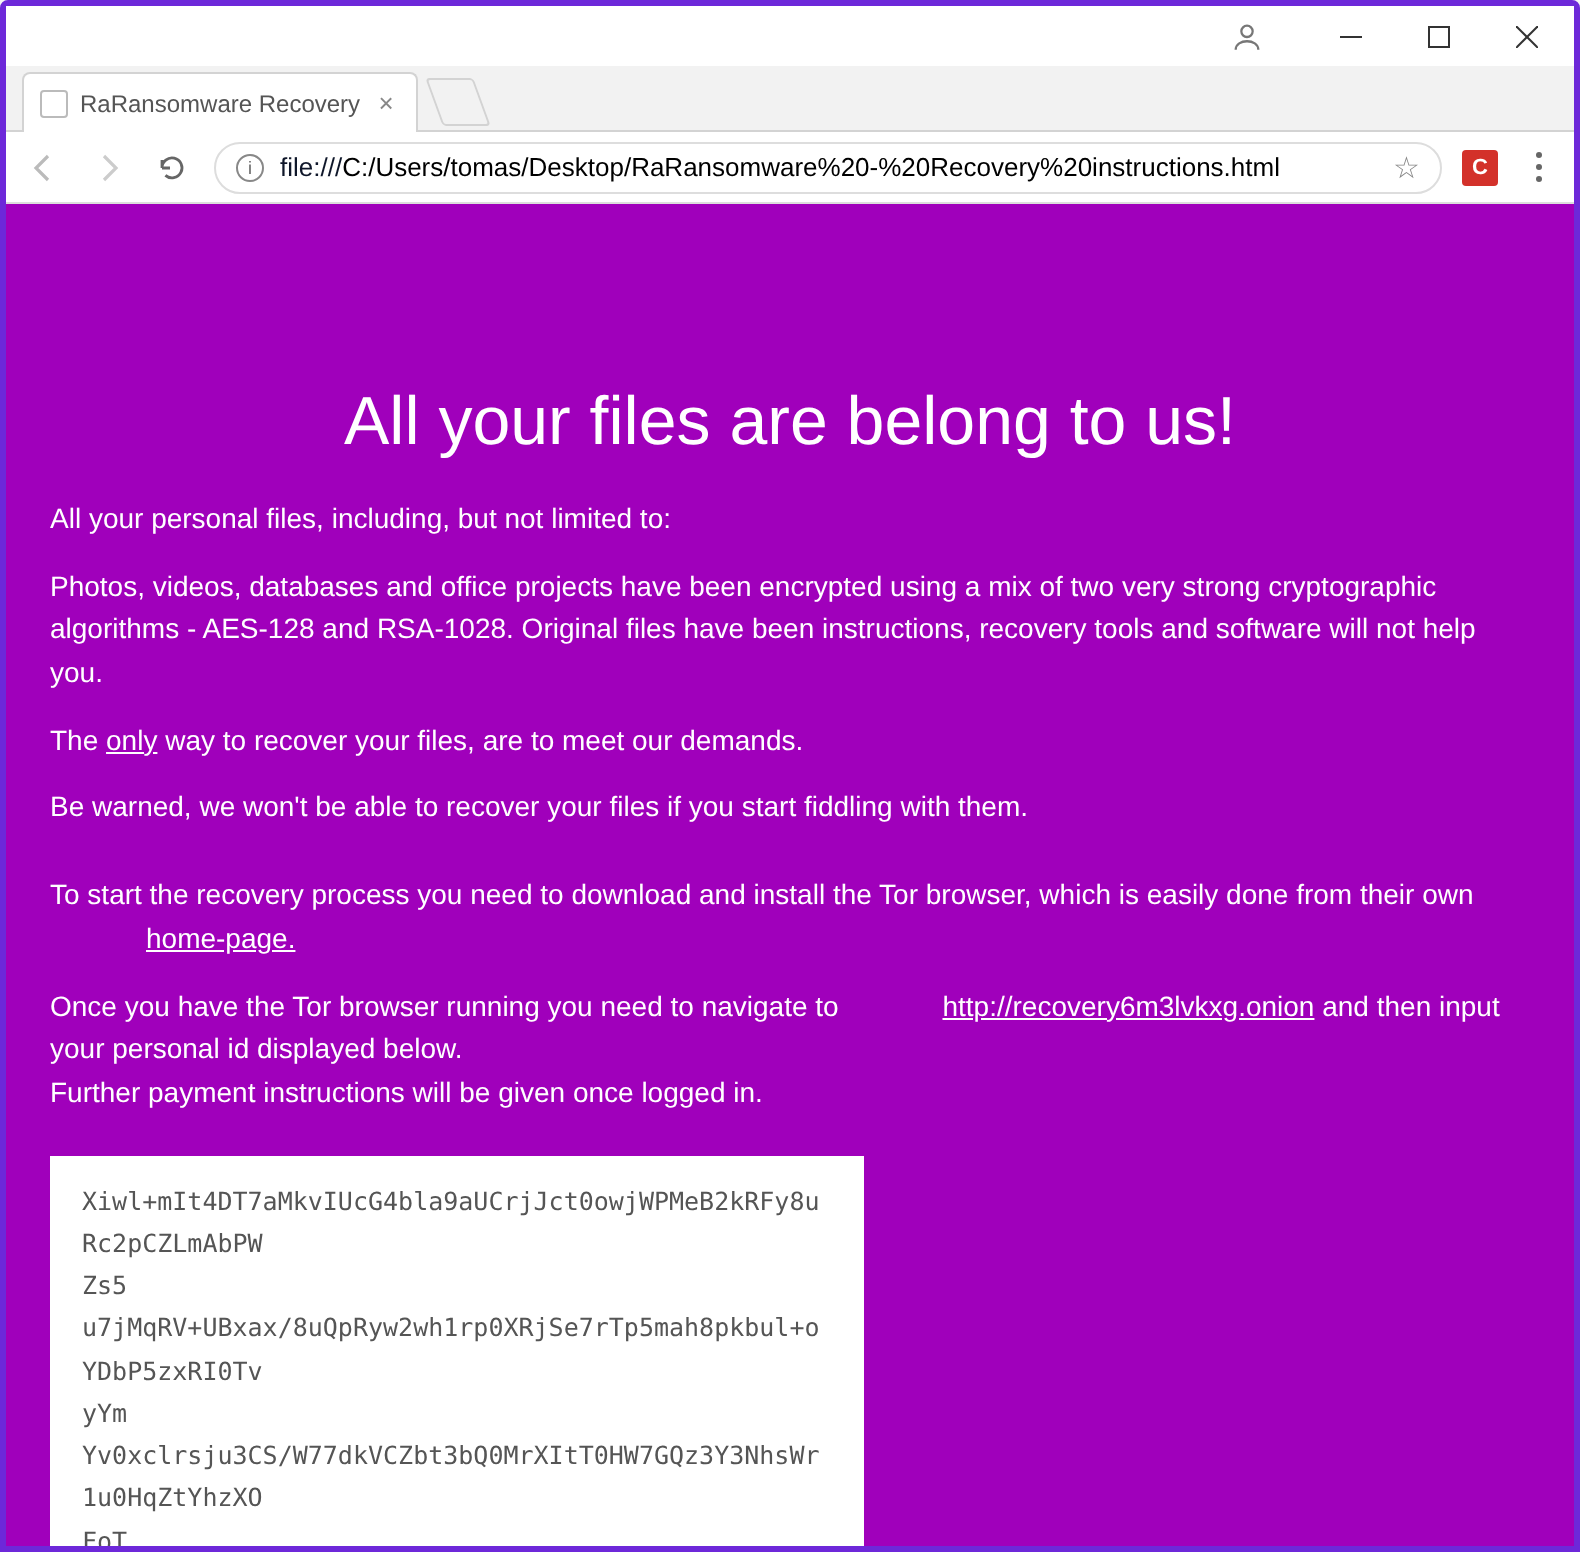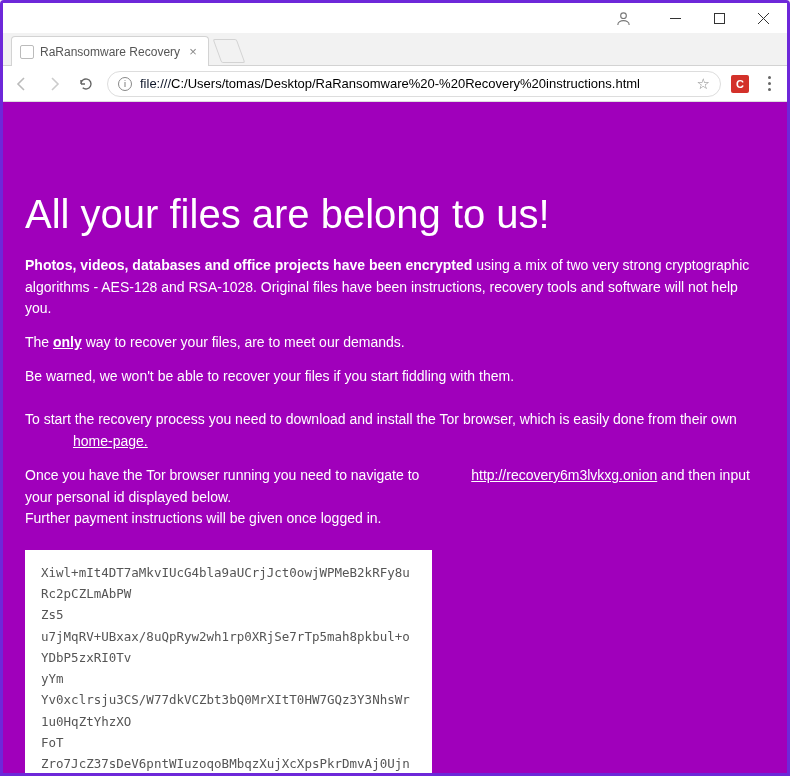--- a/index.html
+++ b/index.html
@@ -154,31 +154,32 @@
 
   .viewport {
     flex: 1;
     background: #a000bb;
     color: #fff;
     padding: 90px 22px 20px 22px;
     overflow: hidden;
     position: relative;
   }
   .headline {
-    font-size: 40px;
+    font-size: 34px;
     font-weight: 400;
     margin-bottom: 18px;
+    text-align: center;
   }
   .body-text {
     font-size: 14px;
     line-height: 1.55;
   }
   .body-text p { margin-bottom: 12px; }
   .body-text .em { }
-  .body-text .b { font-weight: bold; }
+  .body-text .b { font-weight: normal; }
   .body-text .u { text-decoration: underline; }
   .body-text a { color: #fff; text-decoration: underline; cursor: pointer; padding-left: 48px; }
   .spacer-block { height: 10px; }
   .idbox {
     margin-top: 20px;
     background: #fff;
     color: #555;
     font-family: monospace;
     font-size: 12.5px;
     line-height: 1.7;
@@ -257,20 +258,21 @@
       <div class="menu-dot"></div>
         <div class="menu-dot"></div>
         <div class="menu-dot"></div>
     </div>
   </div>
 
   <div class="viewport">
     <div class="headline">All your files are belong to us!</div>
 
     <div class="body-text">
+      <p>All your personal files, including, but not limited to:</p>
       <p>
         <span class="b">Photos, videos, databases and office projects have been encrypted</span><span> using a mix of two very strong cryptographic algorithms - </span><span class="em">AES-128</span><span> and </span><span class="em">RSA-1028</span><span>. Original files have been instructions, recovery tools and software will not help you.</span>
       </p>
       <p>
         <span>The </span><span class="b u">only</span><span> way to recover your files, are to meet our demands.</span>
       </p>
       <p>Be warned, we won't be able to recover your files if you start fiddling with them.</p>
       <div class="spacer-block"></div>
       <p>
         <span>To start the recovery process you need to download and install the Tor browser, which is easily done from their own </span><a>home-page.</a>

